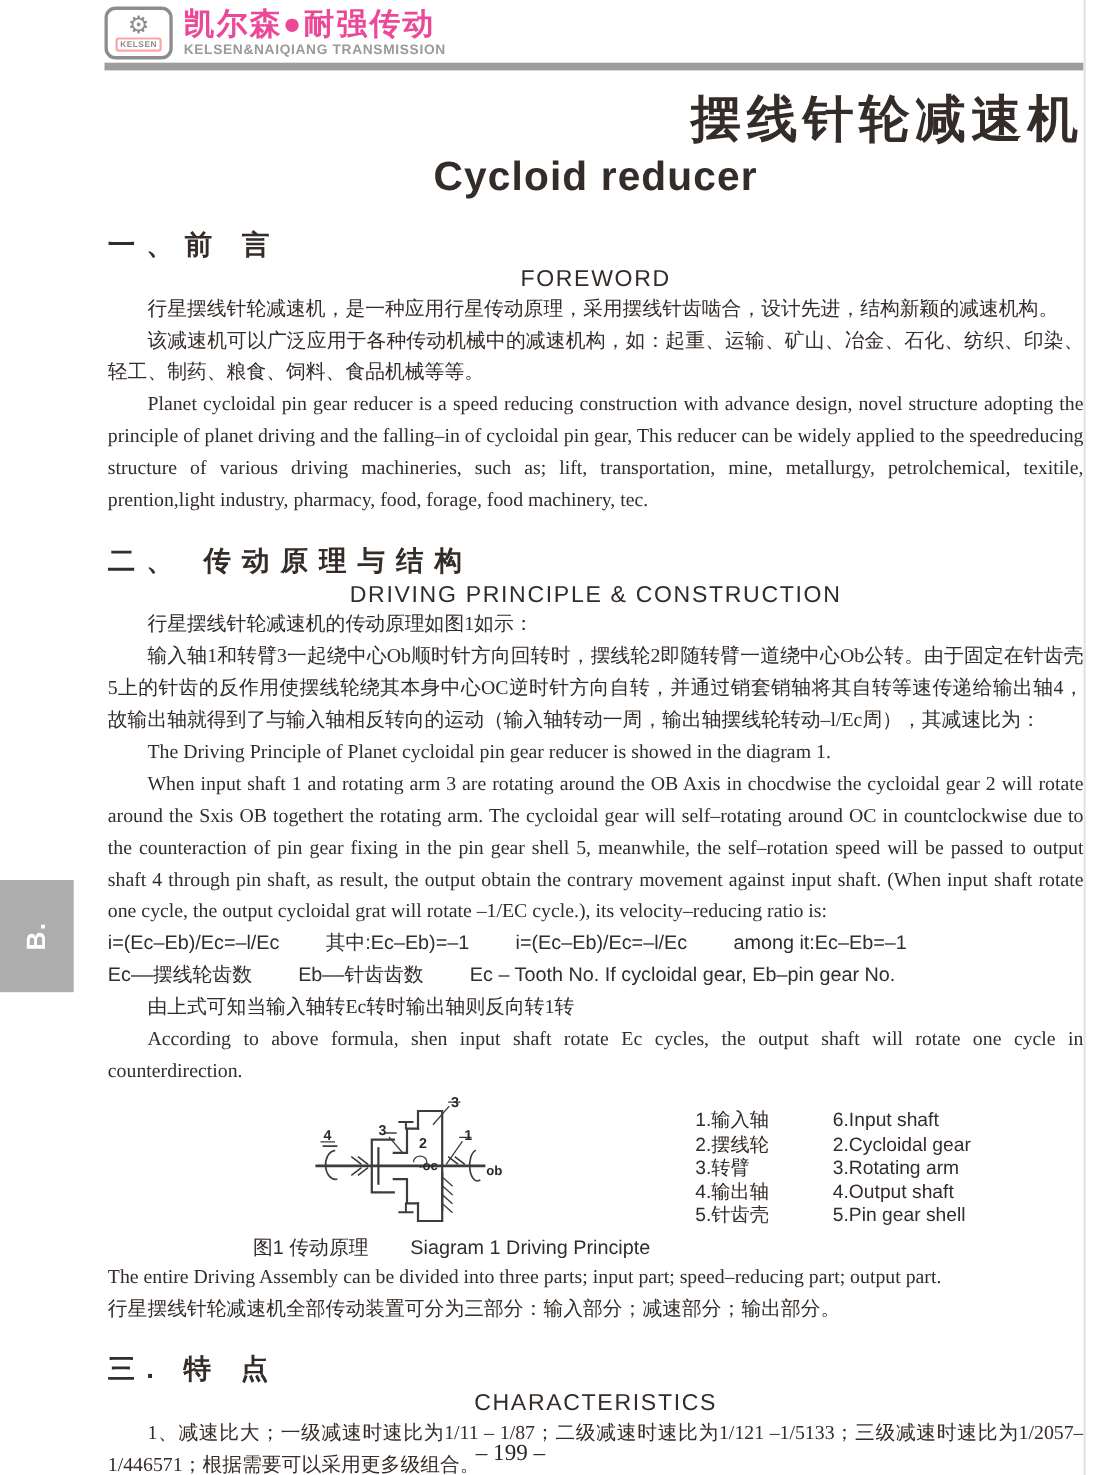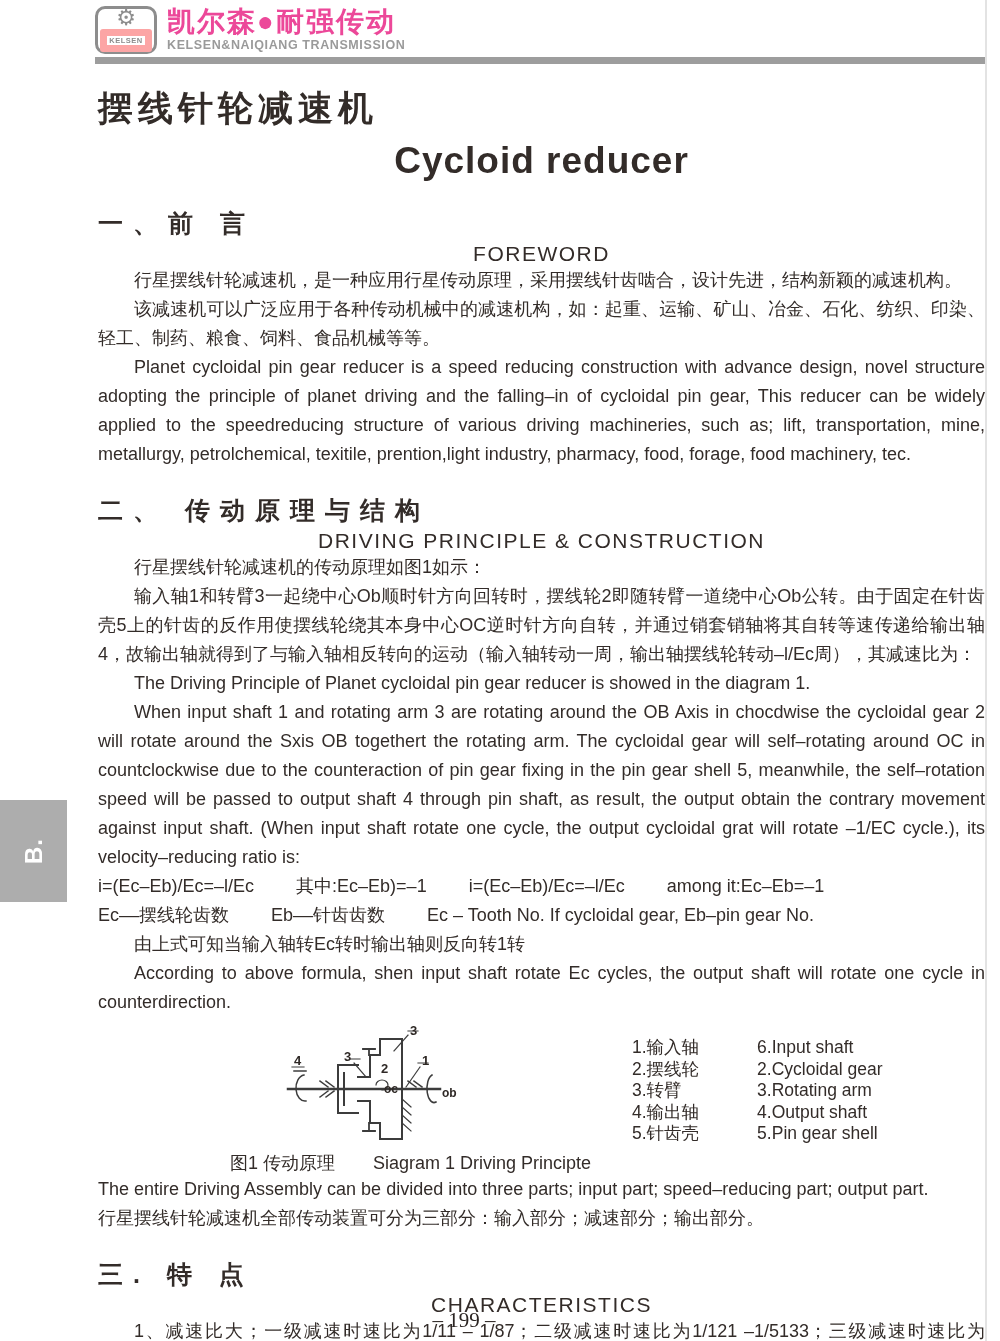--- a/index.html
+++ b/index.html
@@ -9,32 +9,32 @@
   }
   .right-edge-line{position:absolute;top:0;right:13px;width:2px;height:1341px;background:#e3e3e3;}
   
   .header{display:flex;align-items:flex-start;padding:6px 15px 0 95px;}
   .logo-box{
     width:56px;height:42px;border:3px solid #8d8d8d;border-radius:10px;
     display:flex;flex-direction:column;align-items:center;justify-content:center;
     color:#8d8d8d;flex:0 0 auto;
   }
   .logo-gear{font-size:22px;line-height:20px;}
-  .logo-word{font-size:7.5px;font-weight:bold;letter-spacing:.5px;border:7px solid #fca5a5;border-radius:3px;padding:0 2px;margin-top:1px;}
+  .logo-word{font-size:7.5px;font-weight:bold;letter-spacing:.5px;border:2px solid #fca5a5;border-radius:3px;padding:0 2px;margin-top:1px;}
   .brand{margin-left:10px;}
   .brand-cn{font-size:28px;font-weight:bold;color:#ec4899;letter-spacing:2px;line-height:32px;}
   .brand-en{font-size:12.5px;font-weight:bold;color:#9a9a9a;letter-spacing:.6px;line-height:15px;}
   .header-rule{height:7px;background:#9d9d9d;margin:3px 15px 0 95px;}
   
   .content{padding:0 15px 0 98px;}
-  .title-cn{text-align:left;font-size:35px;font-weight:bold;letter-spacing:5px;margin:24px 0 12px 0;line-height:40px;}
+  .title-cn{text-align:right;font-size:46px;font-weight:bold;letter-spacing:5px;margin:24px 0 12px 0;line-height:40px;}
   .title-en{text-align:center;font-size:37px;font-weight:bold;letter-spacing:1px;margin:2px 0 12px 0;line-height:42px;}
   .sec-cn{text-align:left;font-size:25px;font-weight:bold;letter-spacing:10px;margin:26px 0 0 0;line-height:30px;}
   .sec-en{text-align:center;font-size:21px;font-weight:normal;letter-spacing:1.5px;margin:3px 0 0 0;line-height:25px;}
-  p.body-line{font-size:18px;line-height:29px;margin:0;text-align:justify;}
+  p.body-line{font-size:18px;line-height:29px;margin:0;text-align:justify;font-family:Liberation Serif, serif;}
   p.indent{text-indent:36px;}
   .gap-sm{margin-top:14px;}
   .formula{font-size:18px;line-height:29px;}
   .formula span{margin-right:42px;text-align:right;}
   .formula span:last-child{margin-right:0;}
   
   .figure-row{display:flex;align-items:flex-start;margin-top:8px;}
   .diagram{margin-left:182px;flex:0 0 auto;}
   .legend{display:flex;margin-left:142px;margin-top:12px;font-size:17.5px;line-height:21.5px;}
   .legend-col.en{margin-left:58px;}

